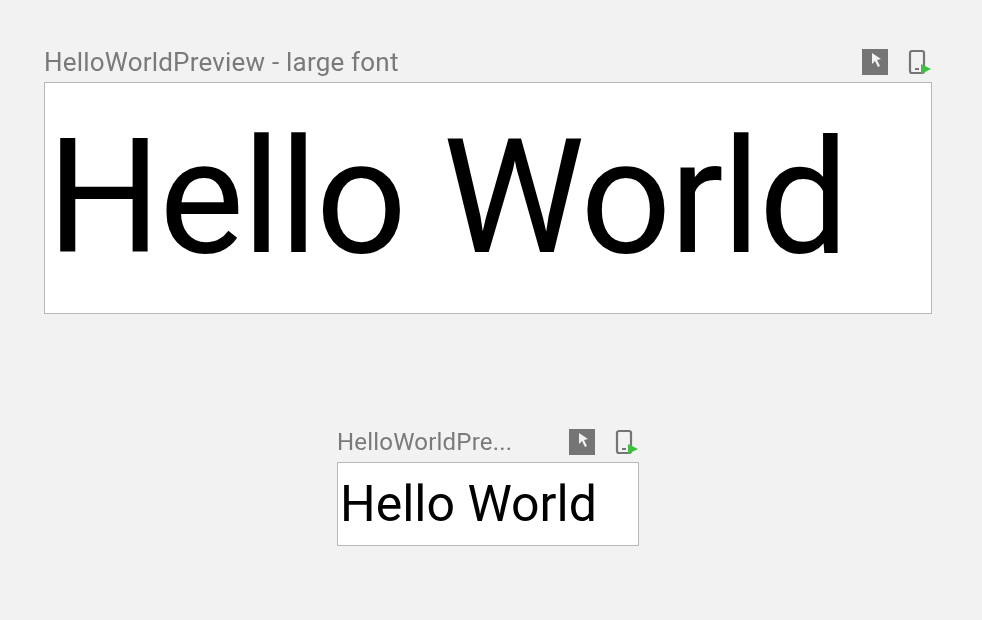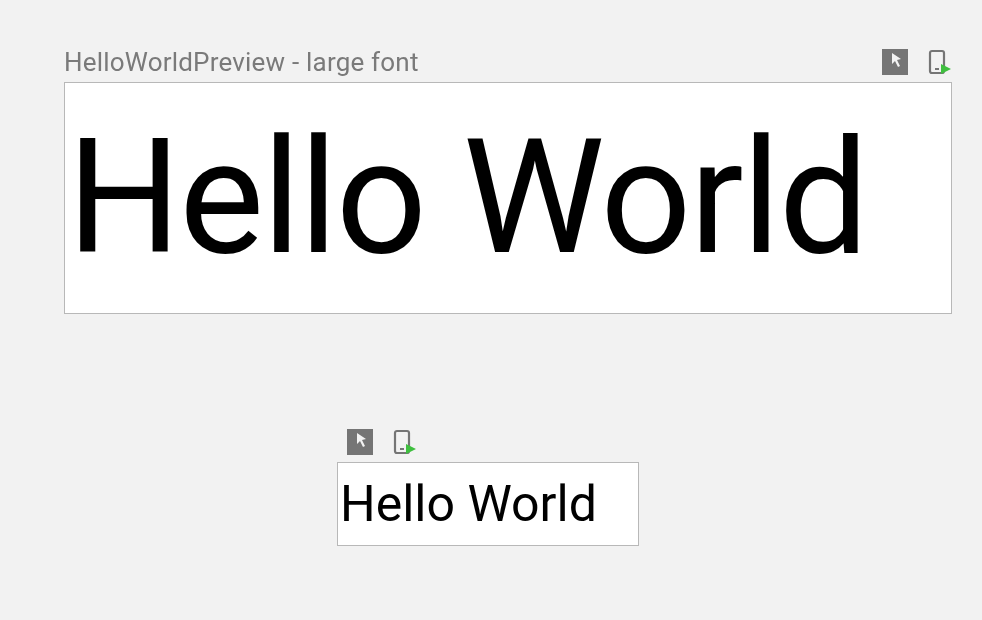--- a/index.html
+++ b/index.html
@@ -13,21 +13,20 @@
       background: #f2f2f2;
       font-family: -apple-system, BlinkMacSystemFont, "Segoe UI", Roboto, sans-serif;
       position: relative;
       overflow: hidden;
     }
     .preview-block-1 {
       position: absolute;
       left: 44px;
       top: 48px;
       width: 888px;
-      margin-left: 20px;
     }
     .preview-block-2 {
       position: absolute;
       left: 337px;
       top: 428px;
       width: 302px;
     }
     .preview-header {
       display: flex;
       align-items: center;
@@ -120,20 +119,21 @@
       </div>
     </div>
   </div>
   <div class="preview-frame preview-frame-1">
     <div class="preview-text-1">Hello World</div>
   </div>
 </div>
 
 <div class="preview-block-2">
   <div class="preview-header">
+    <div class="preview-title preview-title-2">HelloWorldPre...</div>
     <div class="preview-toolbar">
       <div class="toolbar-icon">
         <svg class="icon-svg" width="26" height="26" viewBox="0 0 26 26">
           <rect x="0" y="0" width="26" height="26" fill="#757575"></rect>
           <path d="M 10 4 L 10 15 L 13 12 L 16 18 L 18 17 L 15 11 L 19 10 Z" fill="#f2f2f2"></path>
         </svg>
       </div>
       <div class="toolbar-icon">
         <svg class="icon-svg" width="26" height="26" viewBox="0 0 26 26">
           <rect x="4" y="2" width="14" height="22" rx="2" ry="2" fill="none" stroke="#757575" stroke-width="2.2"></rect>

